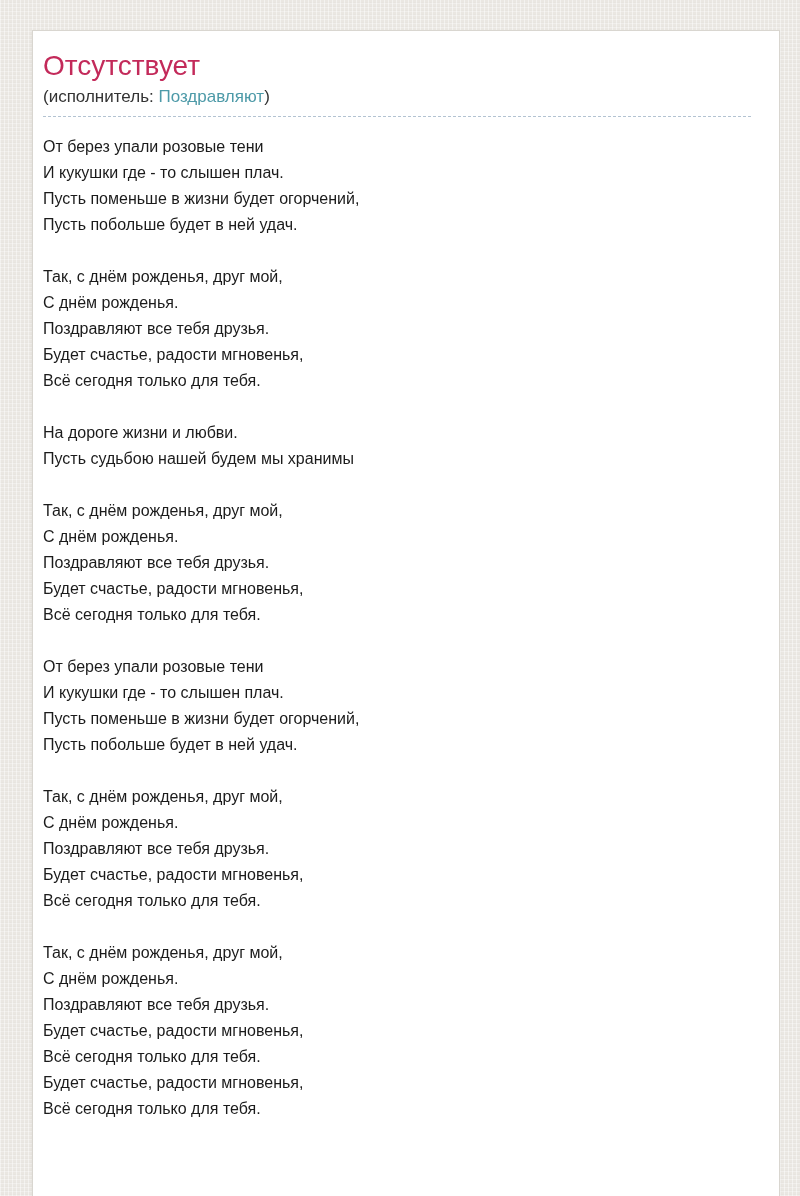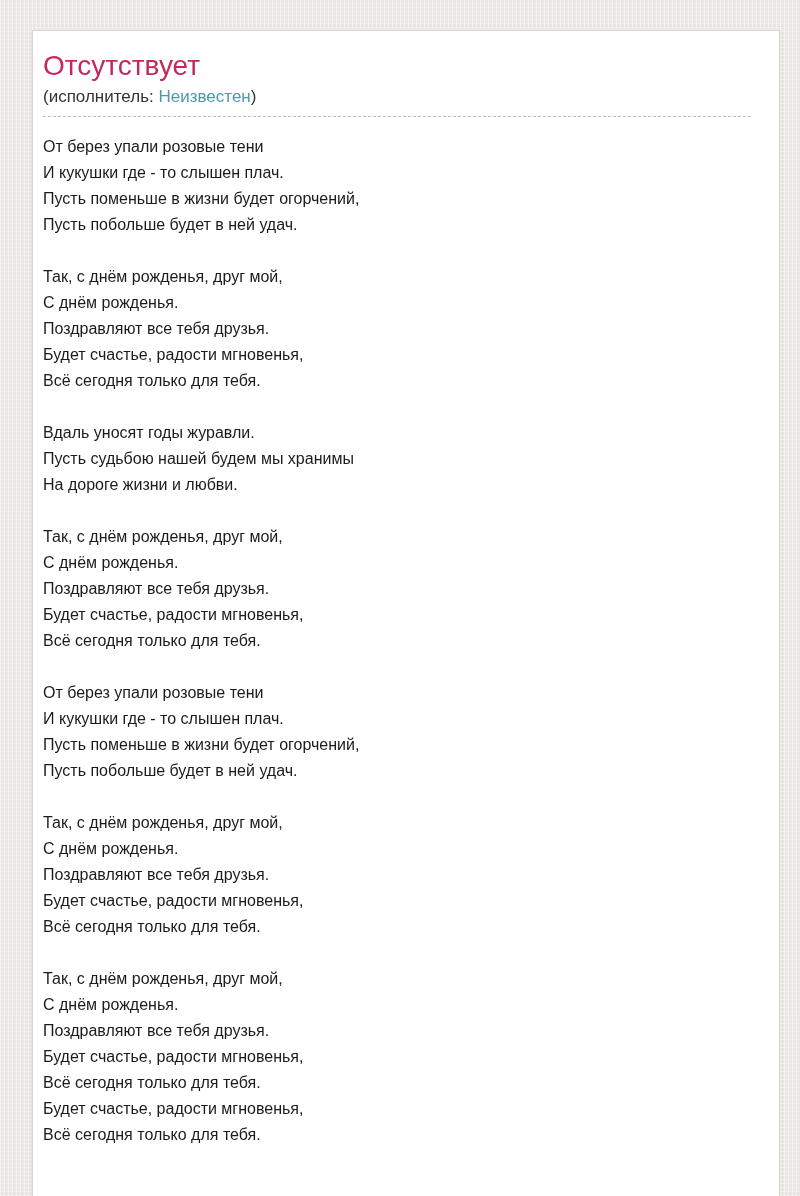--- a/index.html
+++ b/index.html
@@ -64,39 +64,38 @@
   }
   .stanza { margin: 0 0 26px 0; }
   .stanza:last-child { margin-bottom: 0; }
 </style>
 </head>
 <body>
 
 <div class="card">
   <h1 class="song-title">Отсутствует</h1>
   <p class="artist-line"><span>(исполнитель:</span>
-    <a class="artist-link">Неизвестен</a><span>)</span></p>
+    <a class="artist-link">Поздравляют</a><span>)</span></p>
   <div class="lyrics">
       <div class="stanza">
         <div class="line">От берез упали розовые тени</div>
         <div class="line">И кукушки где - то слышен плач.</div>
         <div class="line">Пусть поменьше в жизни будет огорчений,</div>
         <div class="line">Пусть побольше будет в ней удач.</div>
       </div>
       <div class="stanza">
         <div class="line">Так, с днём рожденья, друг мой,</div>
         <div class="line">С днём рожденья.</div>
         <div class="line">Поздравляют все тебя друзья.</div>
         <div class="line">Будет счастье, радости мгновенья,</div>
         <div class="line">Всё сегодня только для тебя.</div>
       </div>
       <div class="stanza">
-        <div class="line">Вдаль уносят годы журавли.</div>
+        <div class="line">На дороге жизни и любви.</div>
         <div class="line">Пусть судьбою нашей будем мы хранимы</div>
-        <div class="line">На дороге жизни и любви.</div>
       </div>
       <div class="stanza">
         <div class="line">Так, с днём рожденья, друг мой,</div>
         <div class="line">С днём рожденья.</div>
         <div class="line">Поздравляют все тебя друзья.</div>
         <div class="line">Будет счастье, радости мгновенья,</div>
         <div class="line">Всё сегодня только для тебя.</div>
       </div>
       <div class="stanza">
         <div class="line">От берез упали розовые тени</div>

